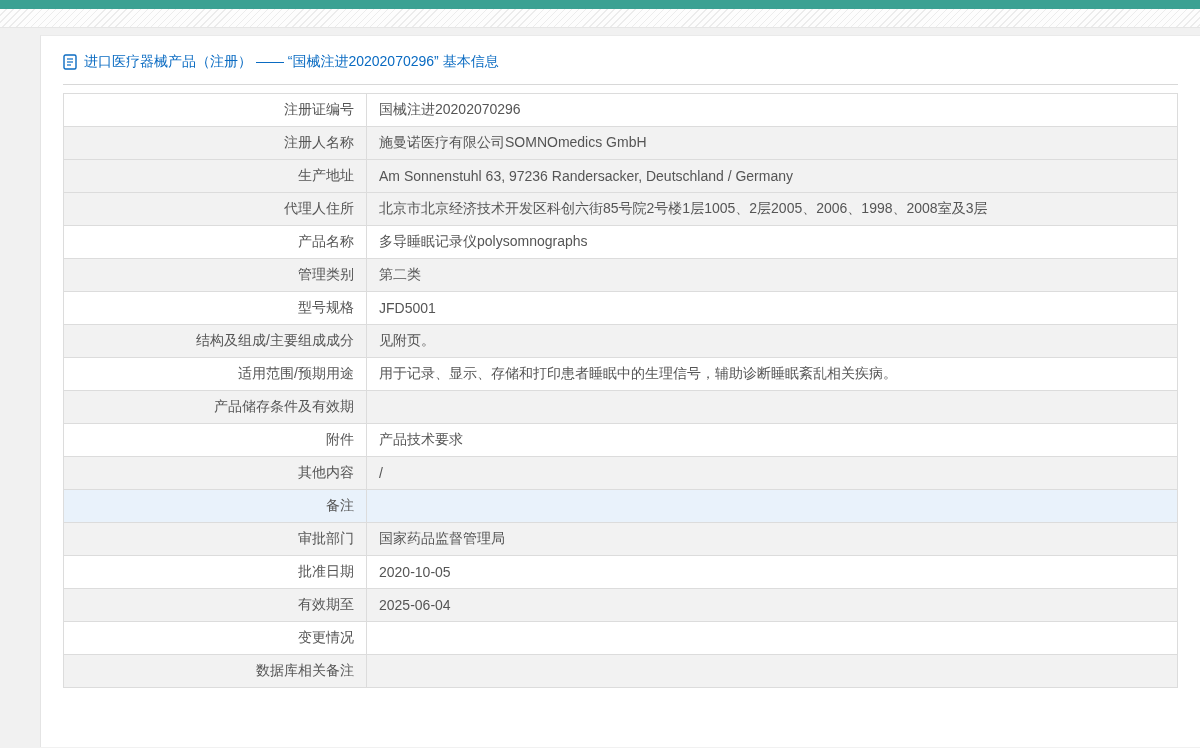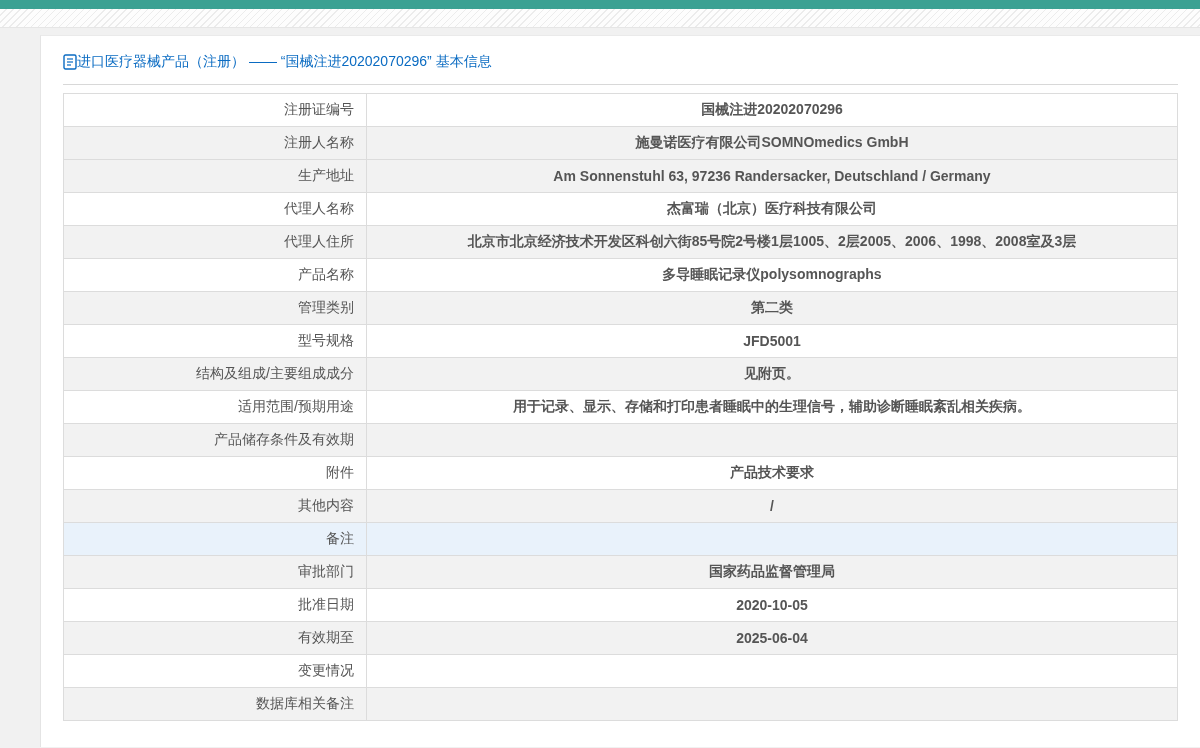--- a/index.html
+++ b/index.html
@@ -25,20 +25,21 @@
   .card {
     background: #ffffff;
     height: 100%;
     padding: 0 22px;
     border-left: 1px solid #e4e4e4;
     border-top: 1px solid #eaeaea;
   }
   .title-row {
     display: flex;
     align-items: center;
+    gap: 7px;
     padding: 17px 0 13px 0;
     border-bottom: 1px solid #d8d8d8;
     color: var(--accent-blue, #0a6bc2);
     font-size: 14px;
   }
   .doc-icon { display: inline-flex; color: var(--accent-blue, #0a6bc2); }
   .info-table {
     width: 100%;
     border-collapse: collapse;
     table-layout: fixed;
@@ -47,21 +48,21 @@
   .info-table td {
     border: 1px solid var(--table-border, #dcdcdc);
     height: 33px;
     padding: 6px 12px;
     font-size: 14px;
     color: var(--text-gray, #555555);
     overflow: hidden;
     white-space: nowrap;
   }
   td.label-cell { width: 303px; text-align: right; }
-  td.value-cell { text-align: center; font-weight: bold; }
+  td.value-cell { text-align: left; }
   tr.alt td { background: var(--row-alt, #f2f2f2); }
   tr.highlight td { background: var(--row-highlight, #e9f2fb); }
 </style>
 </head>
 <body>
 
 <div class="topbar"></div>
 <div class="stripe-band"></div>
 
 <div class="page">
@@ -90,24 +91,20 @@
     <td class="label-cell">注册人名称</td>
     <td class="value-cell">施曼诺医疗有限公司SOMNOmedics GmbH</td>
   </tr>
 
 
   <tr class="alt">
     <td class="label-cell">生产地址</td>
     <td class="value-cell">Am Sonnenstuhl 63, 97236 Randersacker, Deutschland / Germany</td>
   </tr>
 
-  <tr>
-    <td class="label-cell">代理人名称</td>
-    <td class="value-cell">杰富瑞（北京）医疗科技有限公司</td>
-  </tr>
 
   <tr class="alt">
     <td class="label-cell">代理人住所</td>
     <td class="value-cell">北京市北京经济技术开发区科创六街85号院2号楼1层1005、2层2005、2006、1998、2008室及3层</td>
   </tr>
 
   <tr>
     <td class="label-cell">产品名称</td>
     <td class="value-cell">多导睡眠记录仪polysomnographs</td>
   </tr>

